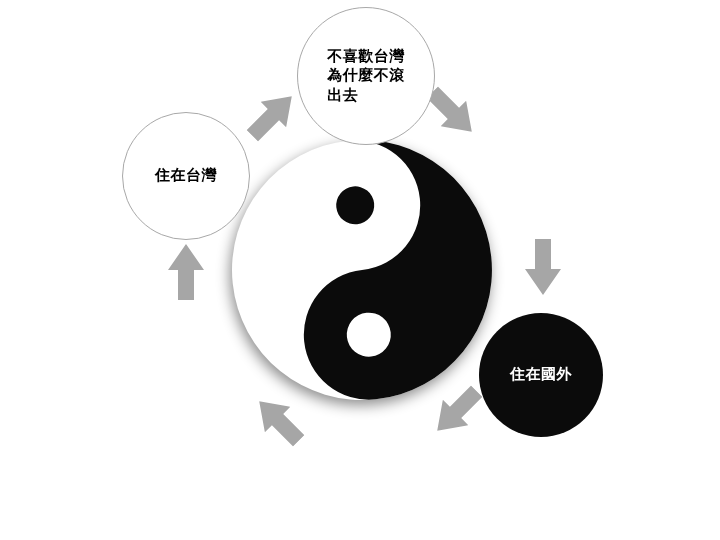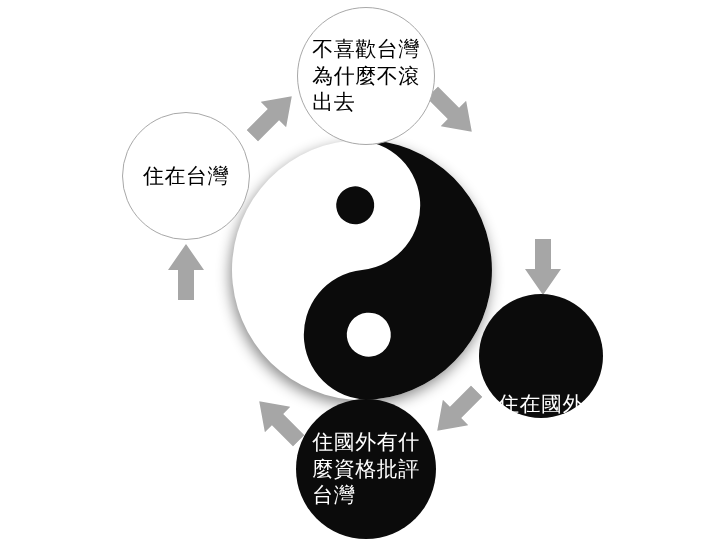--- a/index.html
+++ b/index.html
@@ -13,27 +13,27 @@
     filter:drop-shadow(-2px 5px 7px rgba(0,0,0,0.45));
   }
   
   .node{
     position:absolute;border-radius:50%;display:flex;align-items:center;justify-content:center;
     z-index:3;box-sizing:border-box;
   }
   .node--white{background:#ffffff;border:1px solid #a8a8a8;color:#000;}
   .node--black{background:#0b0b0b;border:none;color:#fff;}
   .node-label{
-    white-space:pre-line;text-align:left;font-size:21px;line-height:1.28;font-weight:400;
+    white-space:pre-line;text-align:left;font-size:15px;line-height:1.28;font-weight:700;
     letter-spacing:0.5px;
   }
   .node--single .node-label{text-align:center;}
   #node-top       {left:297px;top:7px;  width:138px;height:138px;}
   #node-top-right {left:483px;top:113px;width:126px;height:126px;}
-  #node-bottom-right{left:479px;top:294px;width:124px;height:124px;align-items:flex-end;}
+  #node-bottom-right{left:479px;top:313px;width:124px;height:124px;}
   #node-bottom    {left:296px;top:399px;width:140px;height:140px;}
   #node-bottom-left{left:125px;top:303px;width:132px;height:132px;}
   #node-top-left  {left:122px;top:112px;width:128px;height:128px;}
   
   .arrow{position:absolute;width:56px;height:36px;z-index:2;}
   .arrow svg{display:block;}
   #arrow-1{left:272px;top:116px;transform:translate(-50%,-50%) rotate(-45deg);}
   #arrow-2{left:452px;top:112px;transform:translate(-50%,-50%) rotate(45deg);}
   #arrow-3{left:543px;top:267px;transform:translate(-50%,-50%) rotate(90deg);}
   #arrow-4{left:457px;top:411px;transform:translate(-50%,-50%) rotate(135deg);}
@@ -91,24 +91,19 @@
     <span class="node-label">不喜歡台灣
 為什麼不滾
 出去</span>
   </div>
 
 
   <div class="node node--black node--single" id="node-bottom-right">
     <span class="node-label">住在國外</span>
   </div>
 
-  <div class="node node--black" id="node-bottom">
-    <span class="node-label">住國外有什
-麼資格批評
-台灣</span>
-  </div>
 
 
   <div class="node node--white node--single" id="node-top-left">
     <span class="node-label">住在台灣</span>
   </div>
 
 </div>
 
 </body></html>

